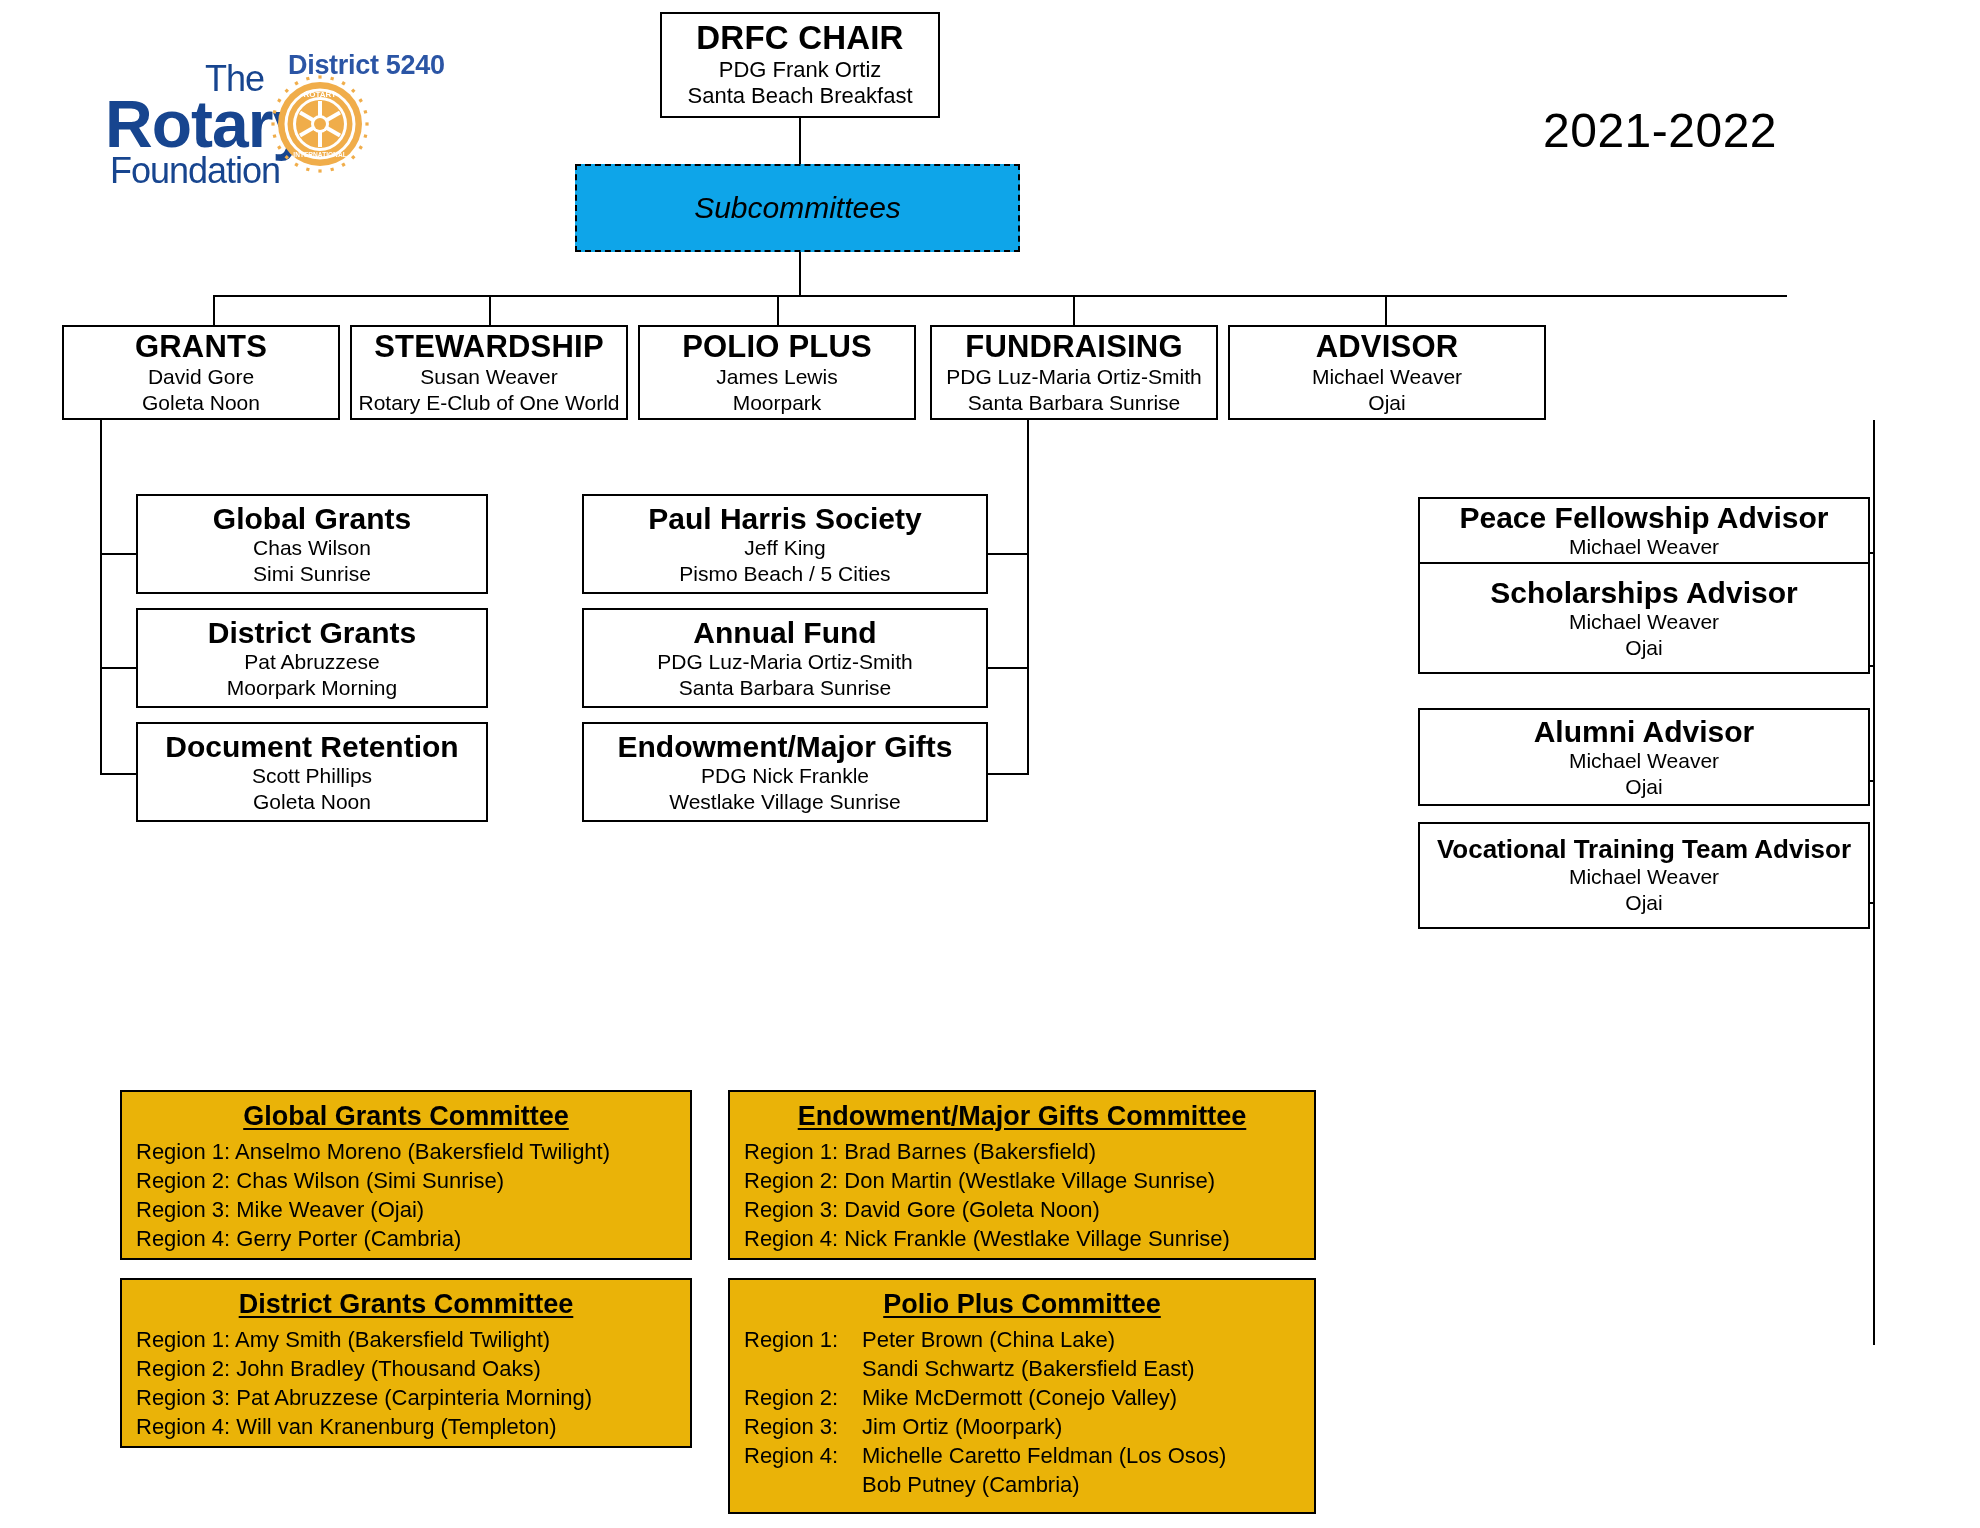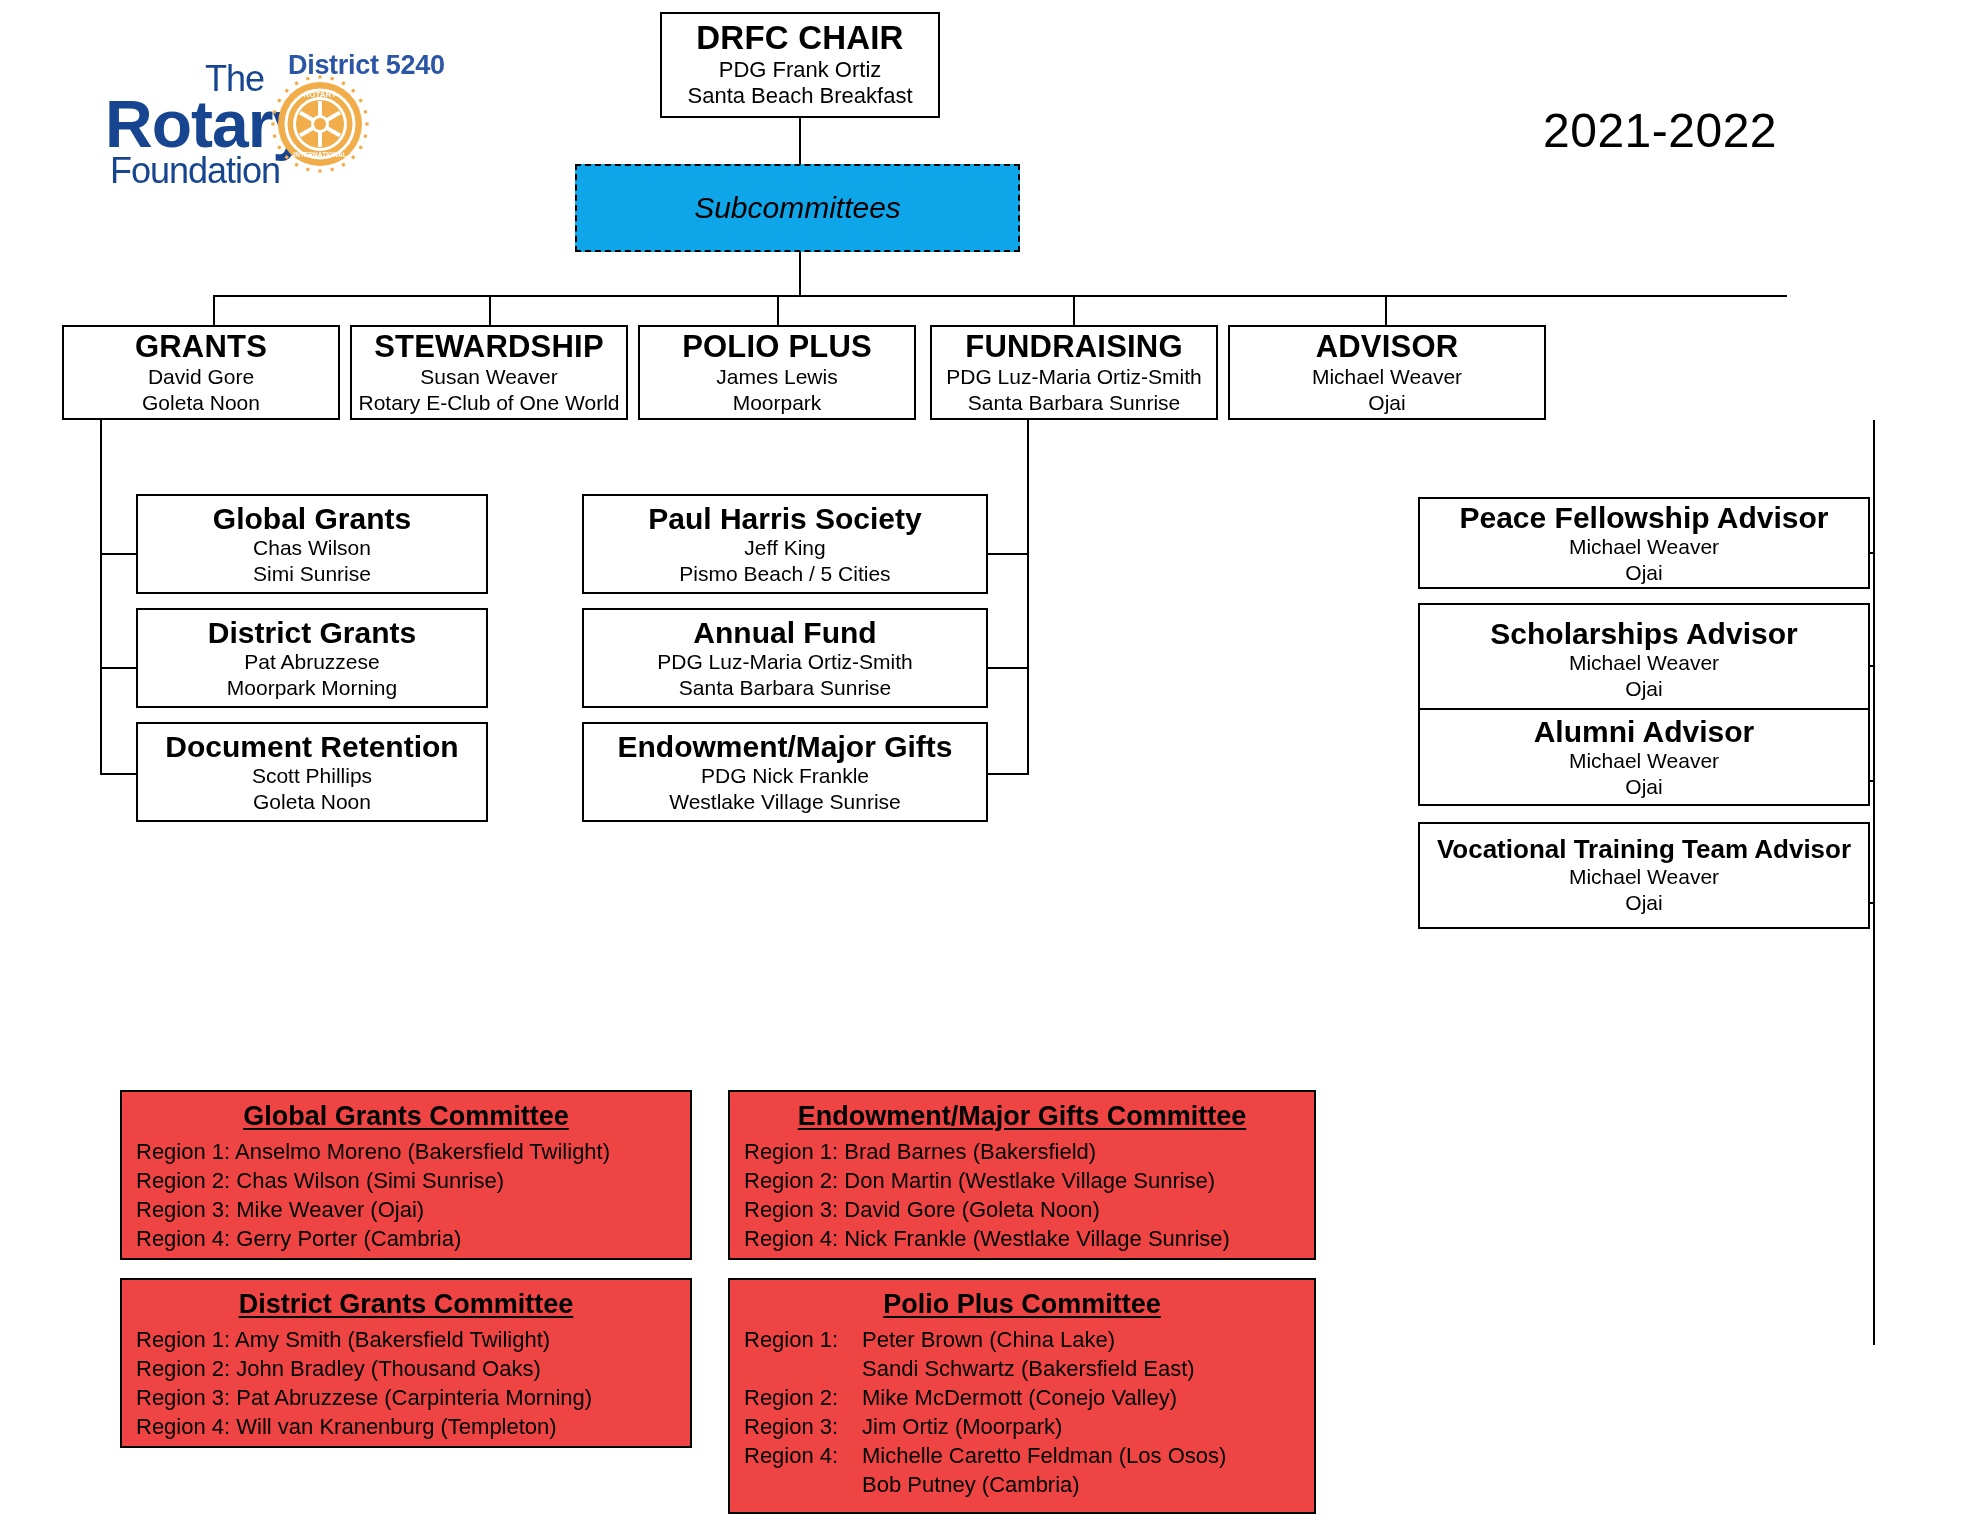--- a/index.html
+++ b/index.html
@@ -55,21 +55,21 @@
   
   .sub .title{font-size:30px;}
   .sub .person,.sub .club{font-size:21px;}
 
   .sub.small .title{font-size:26px;}
 
   
   .cmt{
     position:absolute;
     border:2px solid #000;
-    background:#ef4444;
+    background:#eab308;
     box-sizing:border-box;
     padding:8px 14px 10px 14px;
     z-index:5;
   }
   .cmt .cmt-title{
     font-size:27px;
     font-weight:bold;
     text-align:center;
     text-decoration:underline;
     text-underline-offset:3px;
@@ -260,21 +260,21 @@
   <div class="ln lnh" style="left:1472px;top:552px;width:403px;"></div>
   <div class="ln lnh" style="left:1472px;top:665px;width:403px;"></div>
   <div class="ln lnh" style="left:1472px;top:780px;width:403px;"></div>
   <div class="ln lnh" style="left:1472px;top:902px;width:403px;"></div>
 
   <div class="box sub" style="left:1418px;top:497px;width:452px;height:92px;">
     <div class="title">Peace Fellowship Advisor</div>
     <div class="person">Michael Weaver</div>
     <div class="club">Ojai</div>
   </div>
-  <div class="box sub" style="left:1418px;top:603px;width:452px;height:112px;">
+  <div class="box sub" style="left:1418px;top:562px;width:452px;height:112px;">
     <div class="title">Scholarships Advisor</div>
     <div class="person">Michael Weaver</div>
     <div class="club">Ojai</div>
   </div>
   <div class="box sub" style="left:1418px;top:708px;width:452px;height:98px;">
     <div class="title">Alumni Advisor</div>
     <div class="person">Michael Weaver</div>
     <div class="club">Ojai</div>
   </div>
   <div class="box sub small" style="left:1418px;top:822px;width:452px;height:107px;">

